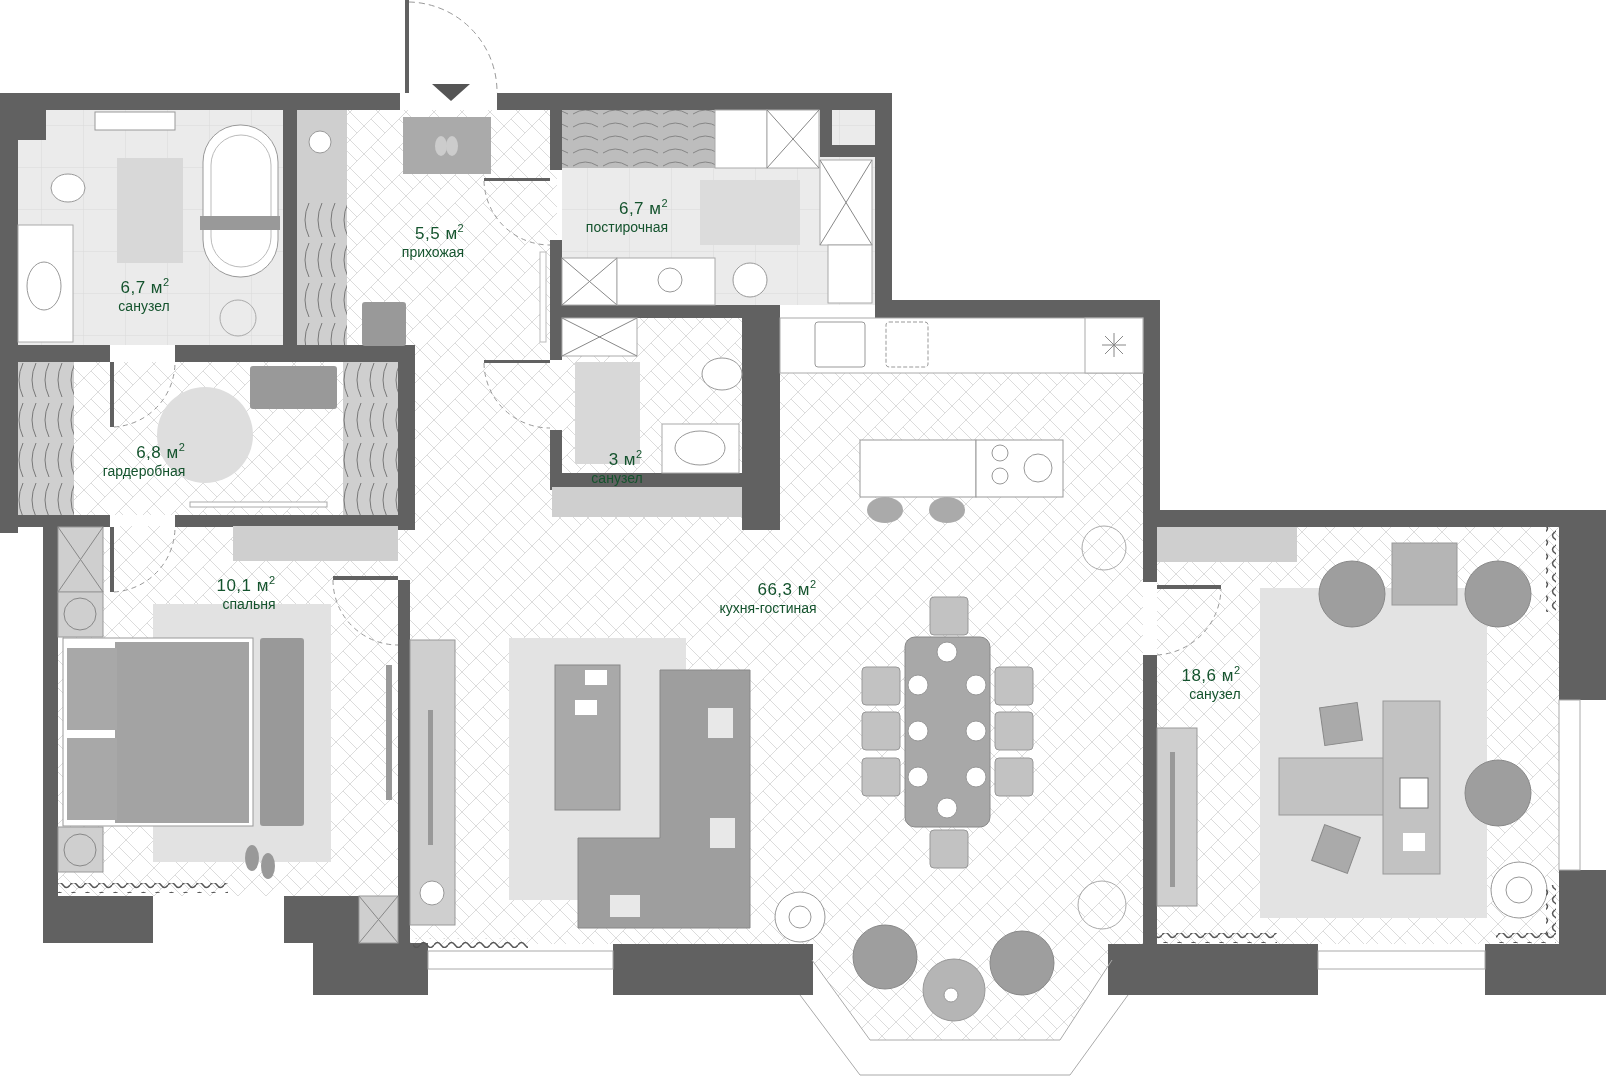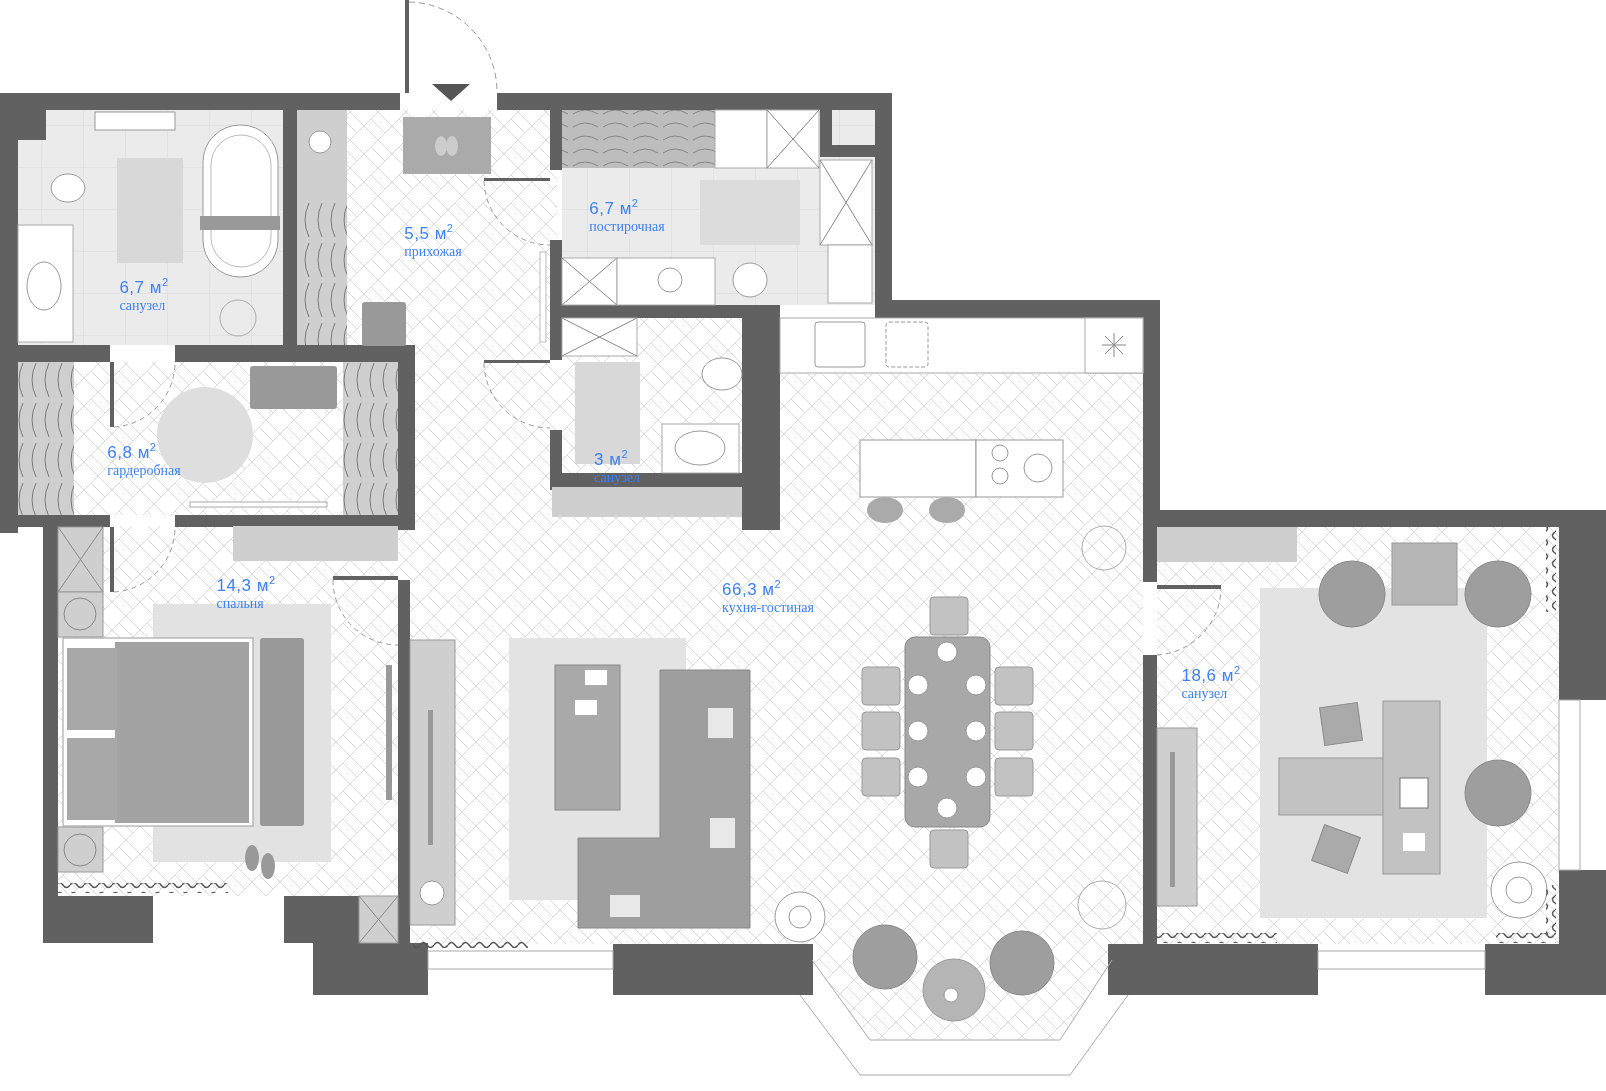--- a/index.html
+++ b/index.html
@@ -1,21 +1,21 @@
 <!DOCTYPE html>
 <html><head>
 <meta charset="utf-8">
 <style>
   html,body{margin:0;padding:0;background:#ffffff;}
   body{width:1606px;height:1091px;position:relative;overflow:hidden;font-family:"Liberation Sans","DejaVu Sans",sans-serif;}
   #plan{position:absolute;left:0;top:0;width:1606px;height:1091px;}
-  .lbl{position:absolute;text-align:left;color:#3b82f6;transform:translateX(-50%);white-space:nowrap;line-height:1.2;}
+  .lbl{position:absolute;text-align:right;color:#14532d;transform:translateX(-50%);white-space:nowrap;line-height:1.2;}
   .lbl .area{font-size:17px;letter-spacing:0.5px;}
   .lbl .area sup{font-size:11px;}
-  .lbl .name{font-size:14px;font-family:Liberation Serif, serif;}
+  .lbl .name{font-size:14px;}
 </style>
 </head>
 <body>
 
 <svg id="plan" viewBox="0 0 1606 1091" xmlns="http://www.w3.org/2000/svg">
   <defs>
     <pattern id="herring" width="28" height="28" patternUnits="userSpaceOnUse">
       <rect width="28" height="28" fill="#ffffff"></rect>
       <path d="M0 14 L14 0 M14 28 L28 14 M0 14 L14 28 M14 0 L28 14 M7 7 L21 21" stroke="#dcdcdc" stroke-width="1" fill="none"></path>
     </pattern>
@@ -321,21 +321,21 @@
   <div class="area"><span>6,8</span> <span>м</span><sup>2</sup></div>
   <div class="name">гардеробная</div>
 </div>
 
 <div class="lbl" style="left:617px;top:404px;margin-top:44px;">
   <div class="area"><span>3</span> <span>м</span><sup>2</sup></div>
   <div class="name">санузел</div>
 </div>
 
 <div class="lbl" style="left:246px;top:574px;">
-  <div class="area"><span>14,3</span> <span>м</span><sup>2</sup></div>
+  <div class="area"><span>10,1</span> <span>м</span><sup>2</sup></div>
   <div class="name">спальня</div>
 </div>
 
 <div class="lbl" style="left:768px;top:578px;">
   <div class="area"><span>66,3</span> <span>м</span><sup>2</sup></div>
   <div class="name">кухня-гостиная</div>
 </div>
 
 <div class="lbl" style="left:1211px;top:664px;">
   <div class="area"><span>18,6</span> <span>м</span><sup>2</sup></div>

